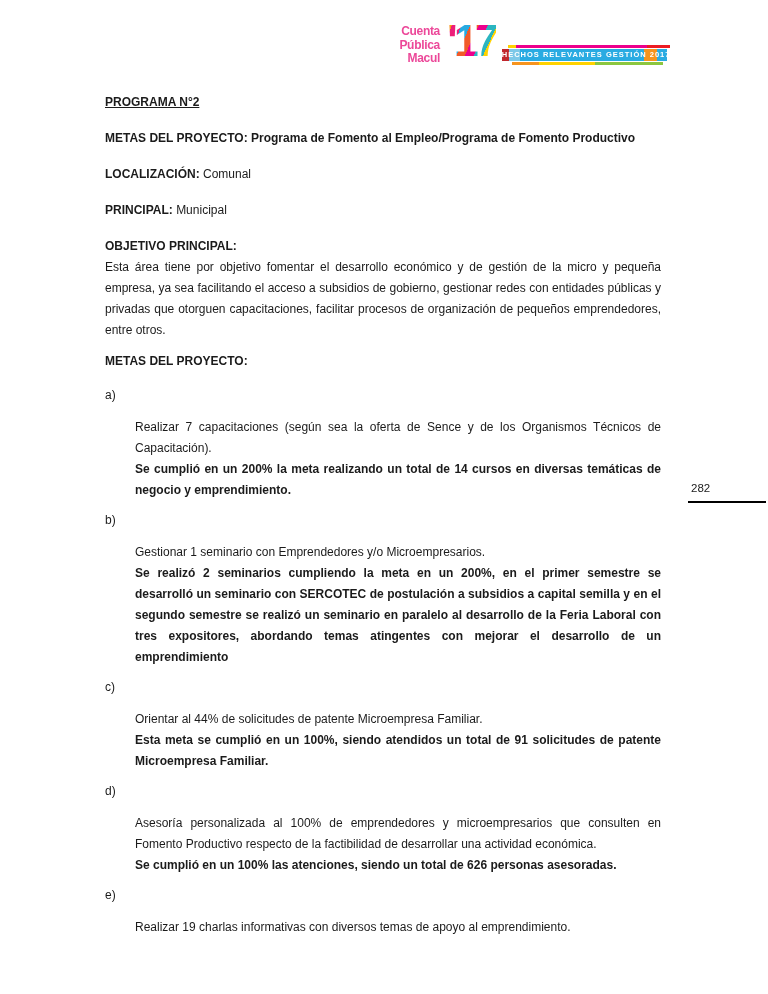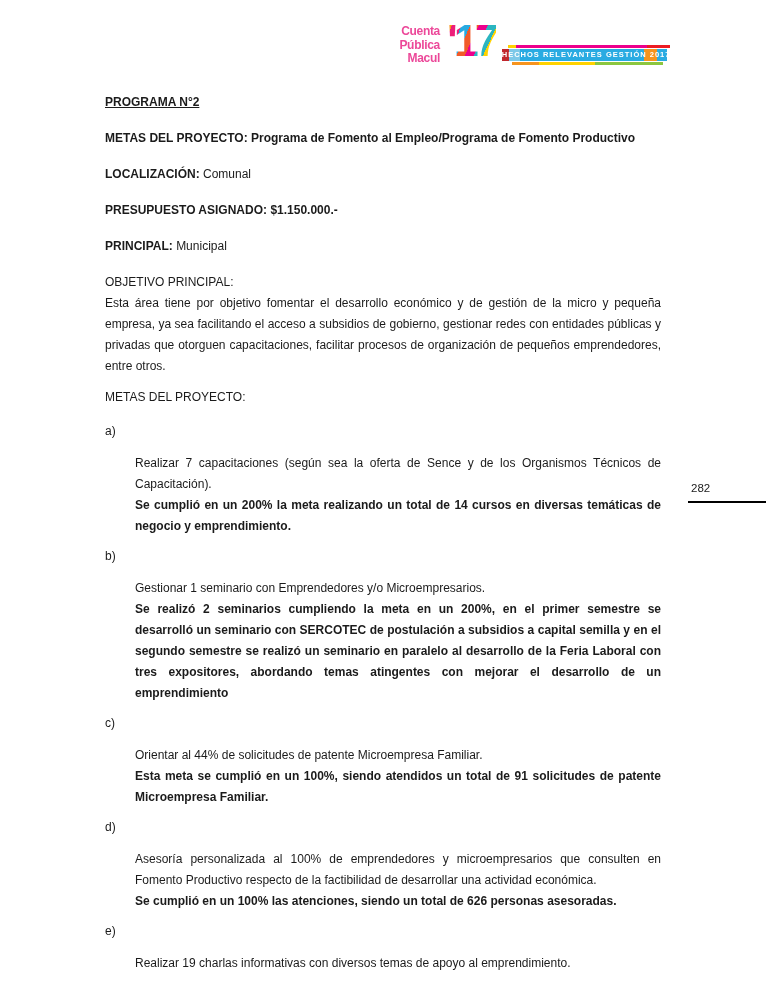--- a/index.html
+++ b/index.html
@@ -89,21 +89,21 @@
     font-size: 12px;
     line-height: 21px;
     text-align: justify;
   }
   .content p { margin: 0 0 15px 0; }
   .title {
     font-weight: bold;
     text-decoration: underline;
   }
   .field strong { font-weight: bold; }
-  .section-head { font-weight: normal; margin: 0; }
+  .section-head { font-weight: bold; margin: 0; }
   .obj-block { margin-bottom: 10px; }
   .metas-head { margin-bottom: 13px !important; }
 
   .goal {
     display: flex;
     margin-bottom: 9px;
   }
   .g-letter { width: 30px; flex: none; }
   .g-body { flex: 1; margin-top: 32px; }
   .g-result { font-weight: bold; }
@@ -150,21 +150,20 @@
 
 <div class="content">
 
   <p class="title">PROGRAMA N°2</p>
 
   <p class="field"><strong>METAS DEL PROYECTO:</strong> <strong>Programa de Fomento al Empleo/Programa de Fomento Productivo</strong></p>
 
   <p class="field"><strong>LOCALIZACIÓN:</strong> <span>Comunal</span></p>
 
 
-  <p class="field"><strong>PRESUPUESTO ASIGNADO:</strong> <strong>$1.150.000.-</strong></p>
 
   <p class="field"><strong>PRINCIPAL:</strong> <span>Municipal</span></p>
 
   <div class="obj-block">
     <div class="section-head">OBJETIVO PRINCIPAL:</div>
     <div>Esta área tiene por objetivo fomentar el desarrollo económico y de gestión de la micro y pequeña empresa, ya sea facilitando el acceso a subsidios de gobierno, gestionar redes con entidades públicas y privadas que otorguen capacitaciones, facilitar procesos de organización de pequeños emprendedores, entre otros.</div>
   </div>
 
   <p class="section-head metas-head">METAS DEL PROYECTO:</p>
 

